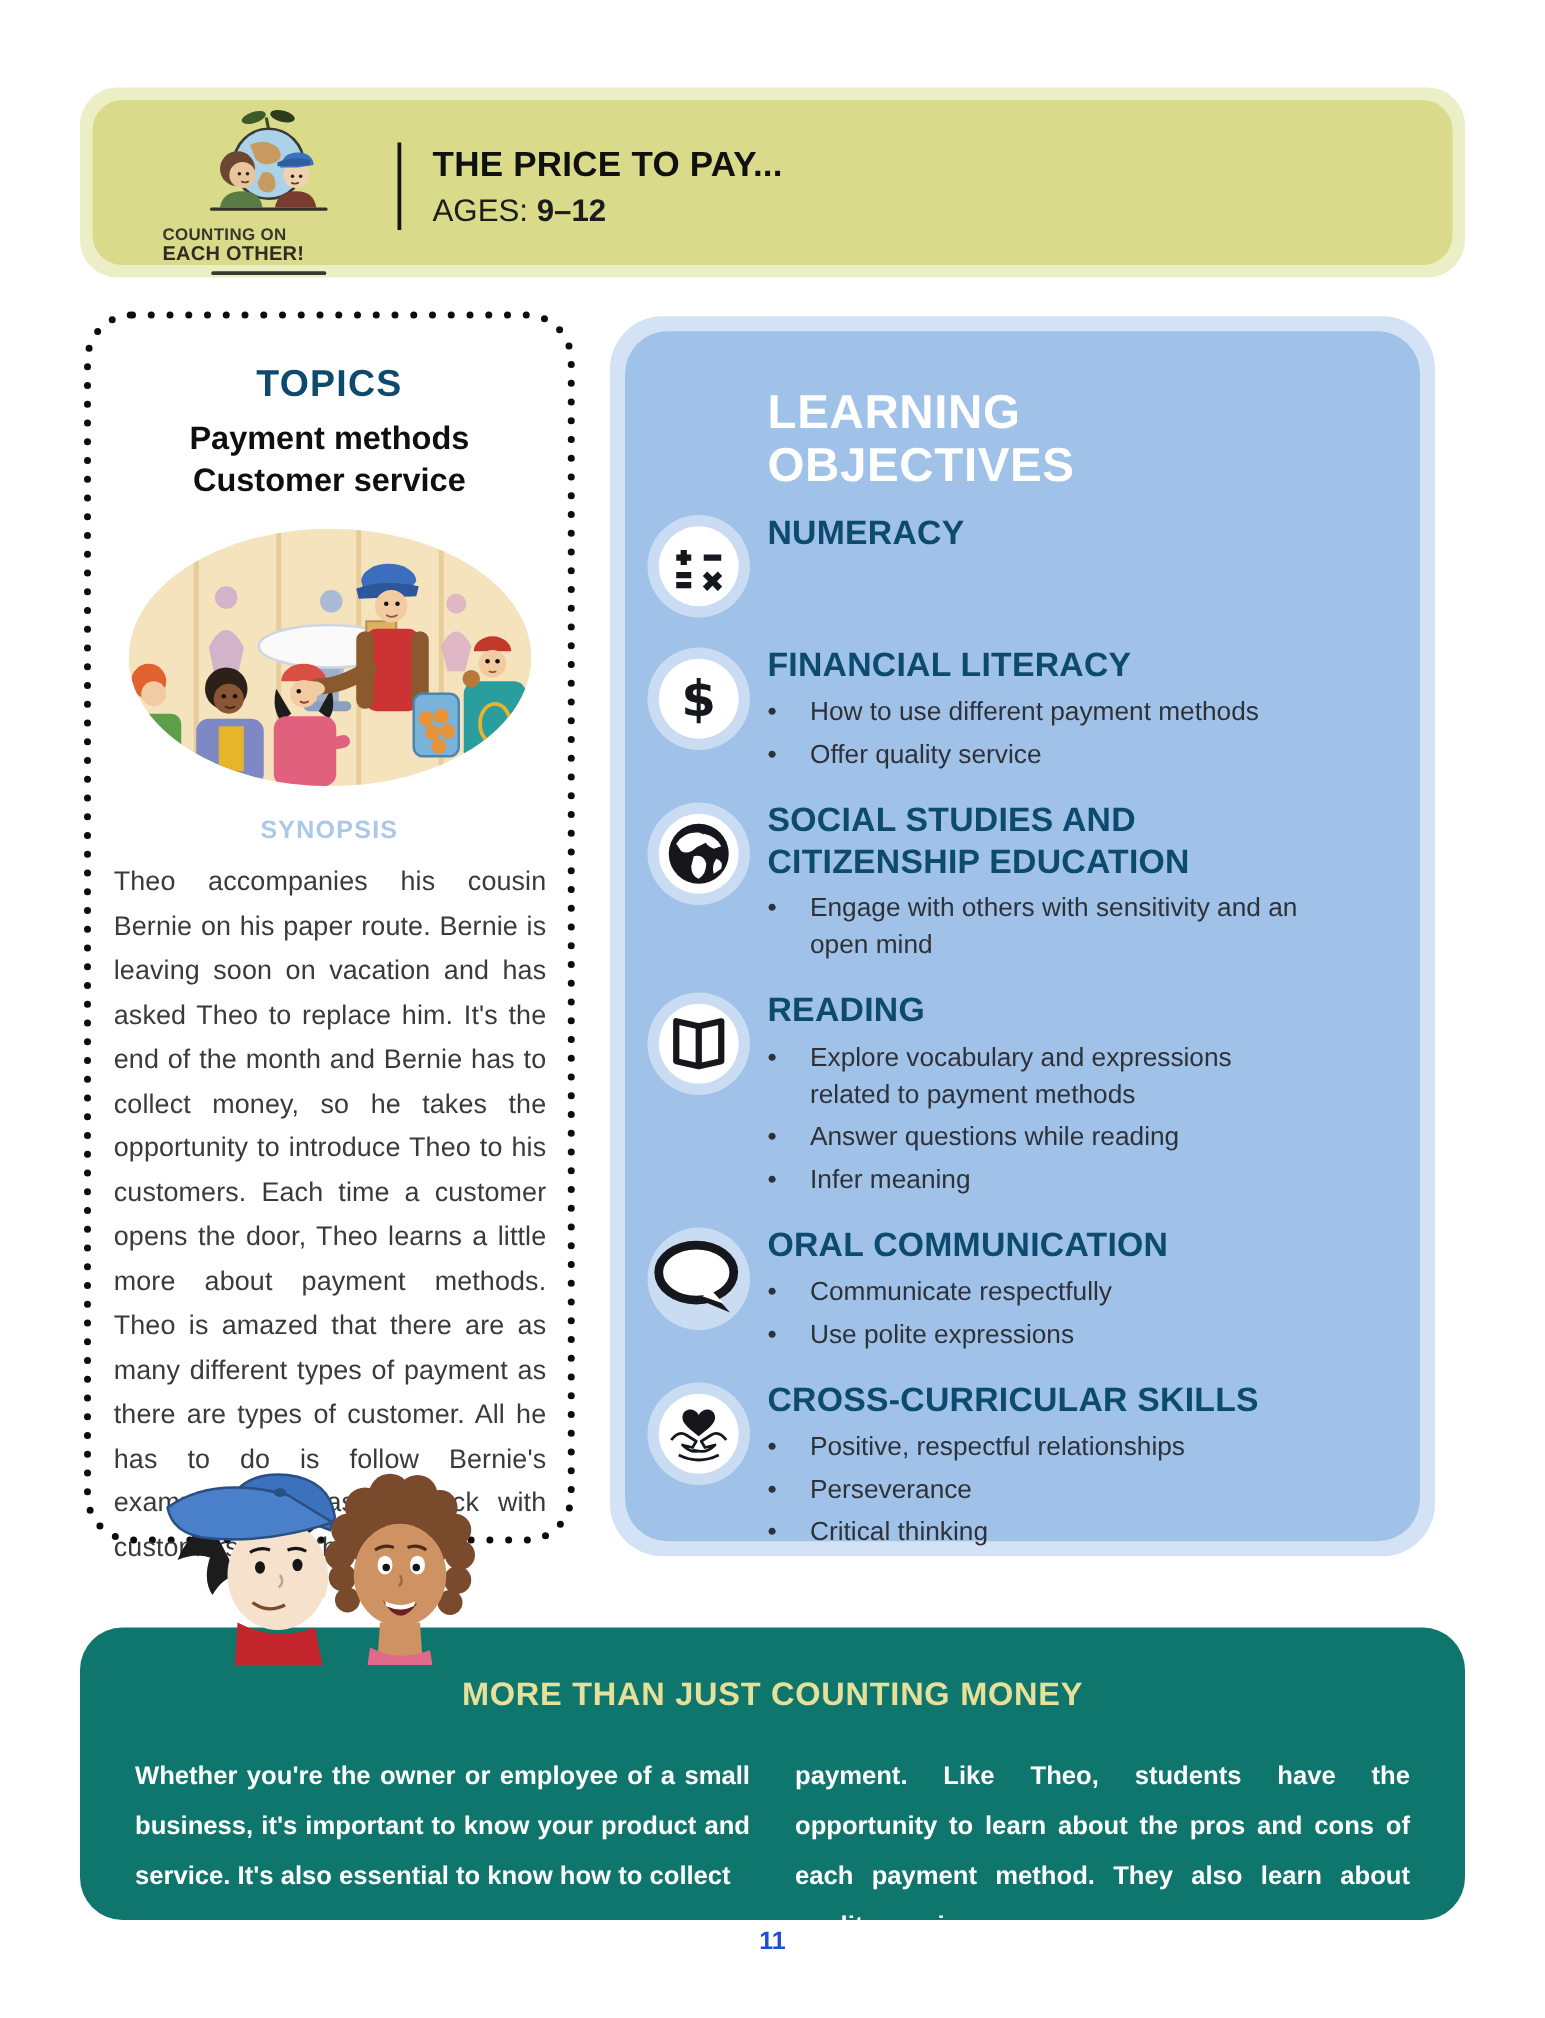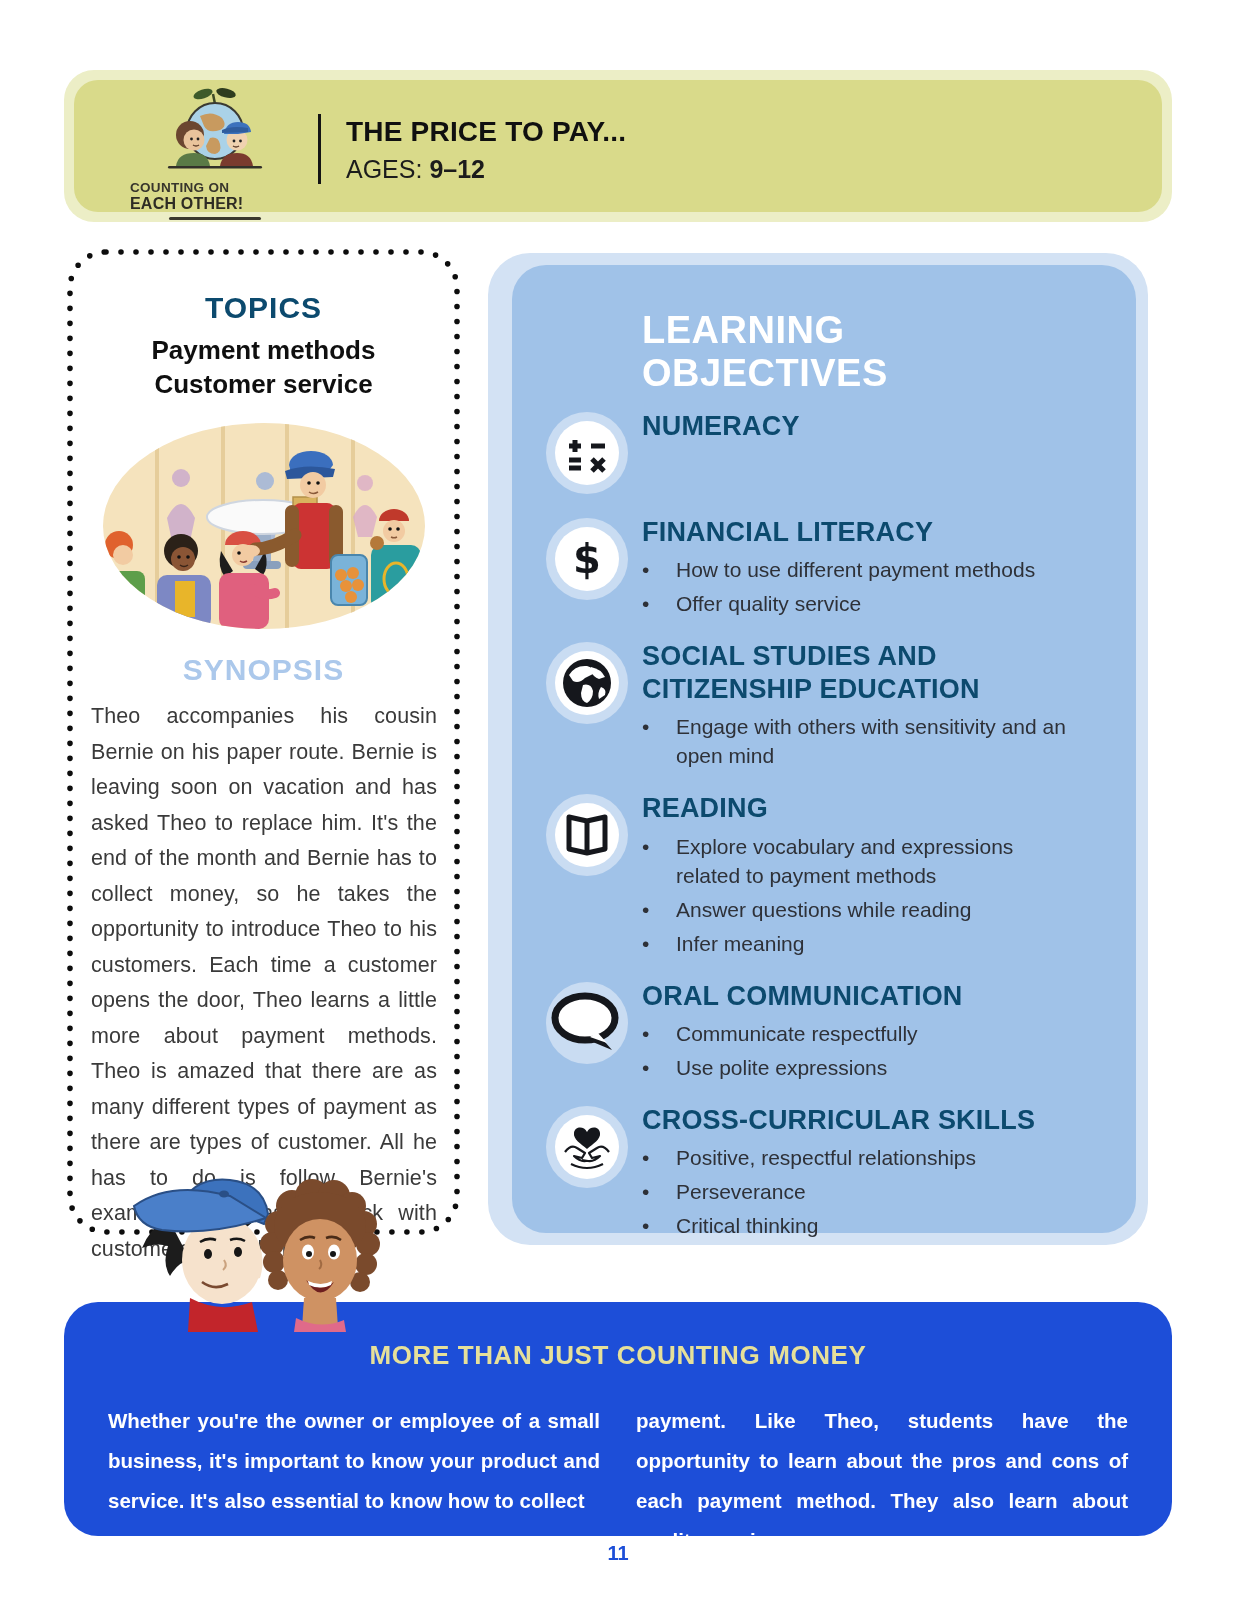--- a/index.html
+++ b/index.html
@@ -24,48 +24,48 @@
   .banner-ages .ages-value{font-weight:900;}
 
   
   .left-panel{position:absolute;left:65px;top:247px;width:397px;height:990px;z-index:1;}
   .left-panel .dots{position:absolute;inset:0;}
   .lp-content{position:absolute;inset:0;padding:44px 26px 0 26px;box-sizing:border-box;text-align:center;}
   .lp-heading{font-size:30px;font-weight:900;color:#0c4a6e;letter-spacing:1px;}
   .topic-line{font-size:26px;font-weight:700;color:#0f0f0f;line-height:34px;}
   .topics-block{margin-top:8px;}
   .story-oval{margin:22px auto 0;display:block;}
-  .synopsis-heading{margin-top:24px;font-size:30px;font-weight:900;color:#abc8eb;letter-spacing:1px;}
+  .synopsis-heading{margin-top:24px;font-size:20px;font-weight:900;color:#abc8eb;letter-spacing:1px;}
   .synopsis-text{margin:12px auto 0;width:346px;text-align:justify;font-size:21.5px;
     line-height:35.5px;color:#3a3a3a;letter-spacing:.1px;}
 
   
   .obj-outer{position:absolute;left:488px;top:253px;width:660px;height:992px;
     background:#d3e2f4;border-radius:42px;}
   .obj-inner{position:absolute;inset:12px;background:#a0c2e8;border-radius:34px;
-    padding:44px 26px 0 20px;box-sizing:border-box;margin-left:12px;}
+    padding:44px 26px 0 4px;box-sizing:border-box;}
   .obj-title{margin-left:110px;width:320px;font-size:38px;font-weight:900;color:#ffffff;
     line-height:1.12;letter-spacing:.5px;}
   .obj-section{display:flex;margin-top:22px;}
   .obj-section.first{margin-top:16px;}
   .icon-cell{width:110px;flex:none;display:flex;justify-content:center;align-items:flex-start;padding-top:2px;}
   .icon-ring{width:82px;height:82px;border-radius:50%;background:#c9dcf2;
     display:flex;align-items:center;justify-content:center;}
   .icon-circle{width:64px;height:64px;border-radius:50%;background:#ffffff;
     display:flex;align-items:center;justify-content:center;overflow:visible;}
   .sec-body{flex:1;min-width:0;}
   .sec-title{font-size:27px;font-weight:900;color:#0c4a6e;line-height:1.2;max-width:430px;letter-spacing:.2px;}
   .sec-bullets{margin-top:7px;}
   .bullet{display:flex;margin-top:5px;}
   .bullet::before{content:"•";width:34px;flex:none;font-size:21px;color:#2e3138;line-height:29px;}
   .bullet-text{font-size:21px;color:#2e3138;line-height:29px;max-width:400px;}
 
   
   .navy-panel{position:absolute;left:64px;top:1302px;width:1108px;height:234px;
-    background:#1d4ed8;border-radius:34px;z-index:2;padding:38px 44px 0 44px;box-sizing:border-box;}
+    background:#0f766e;border-radius:34px;z-index:2;padding:38px 44px 0 44px;box-sizing:border-box;}
   .navy-heading{text-align:center;font-size:26px;font-weight:900;color:#e6e09a;letter-spacing:.6px;}
   .navy-cols{display:flex;gap:36px;margin-top:30px;}
   .navy-col{flex:1;font-size:20.5px;font-weight:700;color:#ffffff;line-height:40px;text-align:justify;}
 
   
   .characters{position:absolute;left:120px;top:1148px;z-index:3;}
 
   .page-number{position:absolute;left:0;right:0;top:1542px;text-align:center;
     font-size:20px;font-weight:700;color:#1d4ed8;}
 </style>

